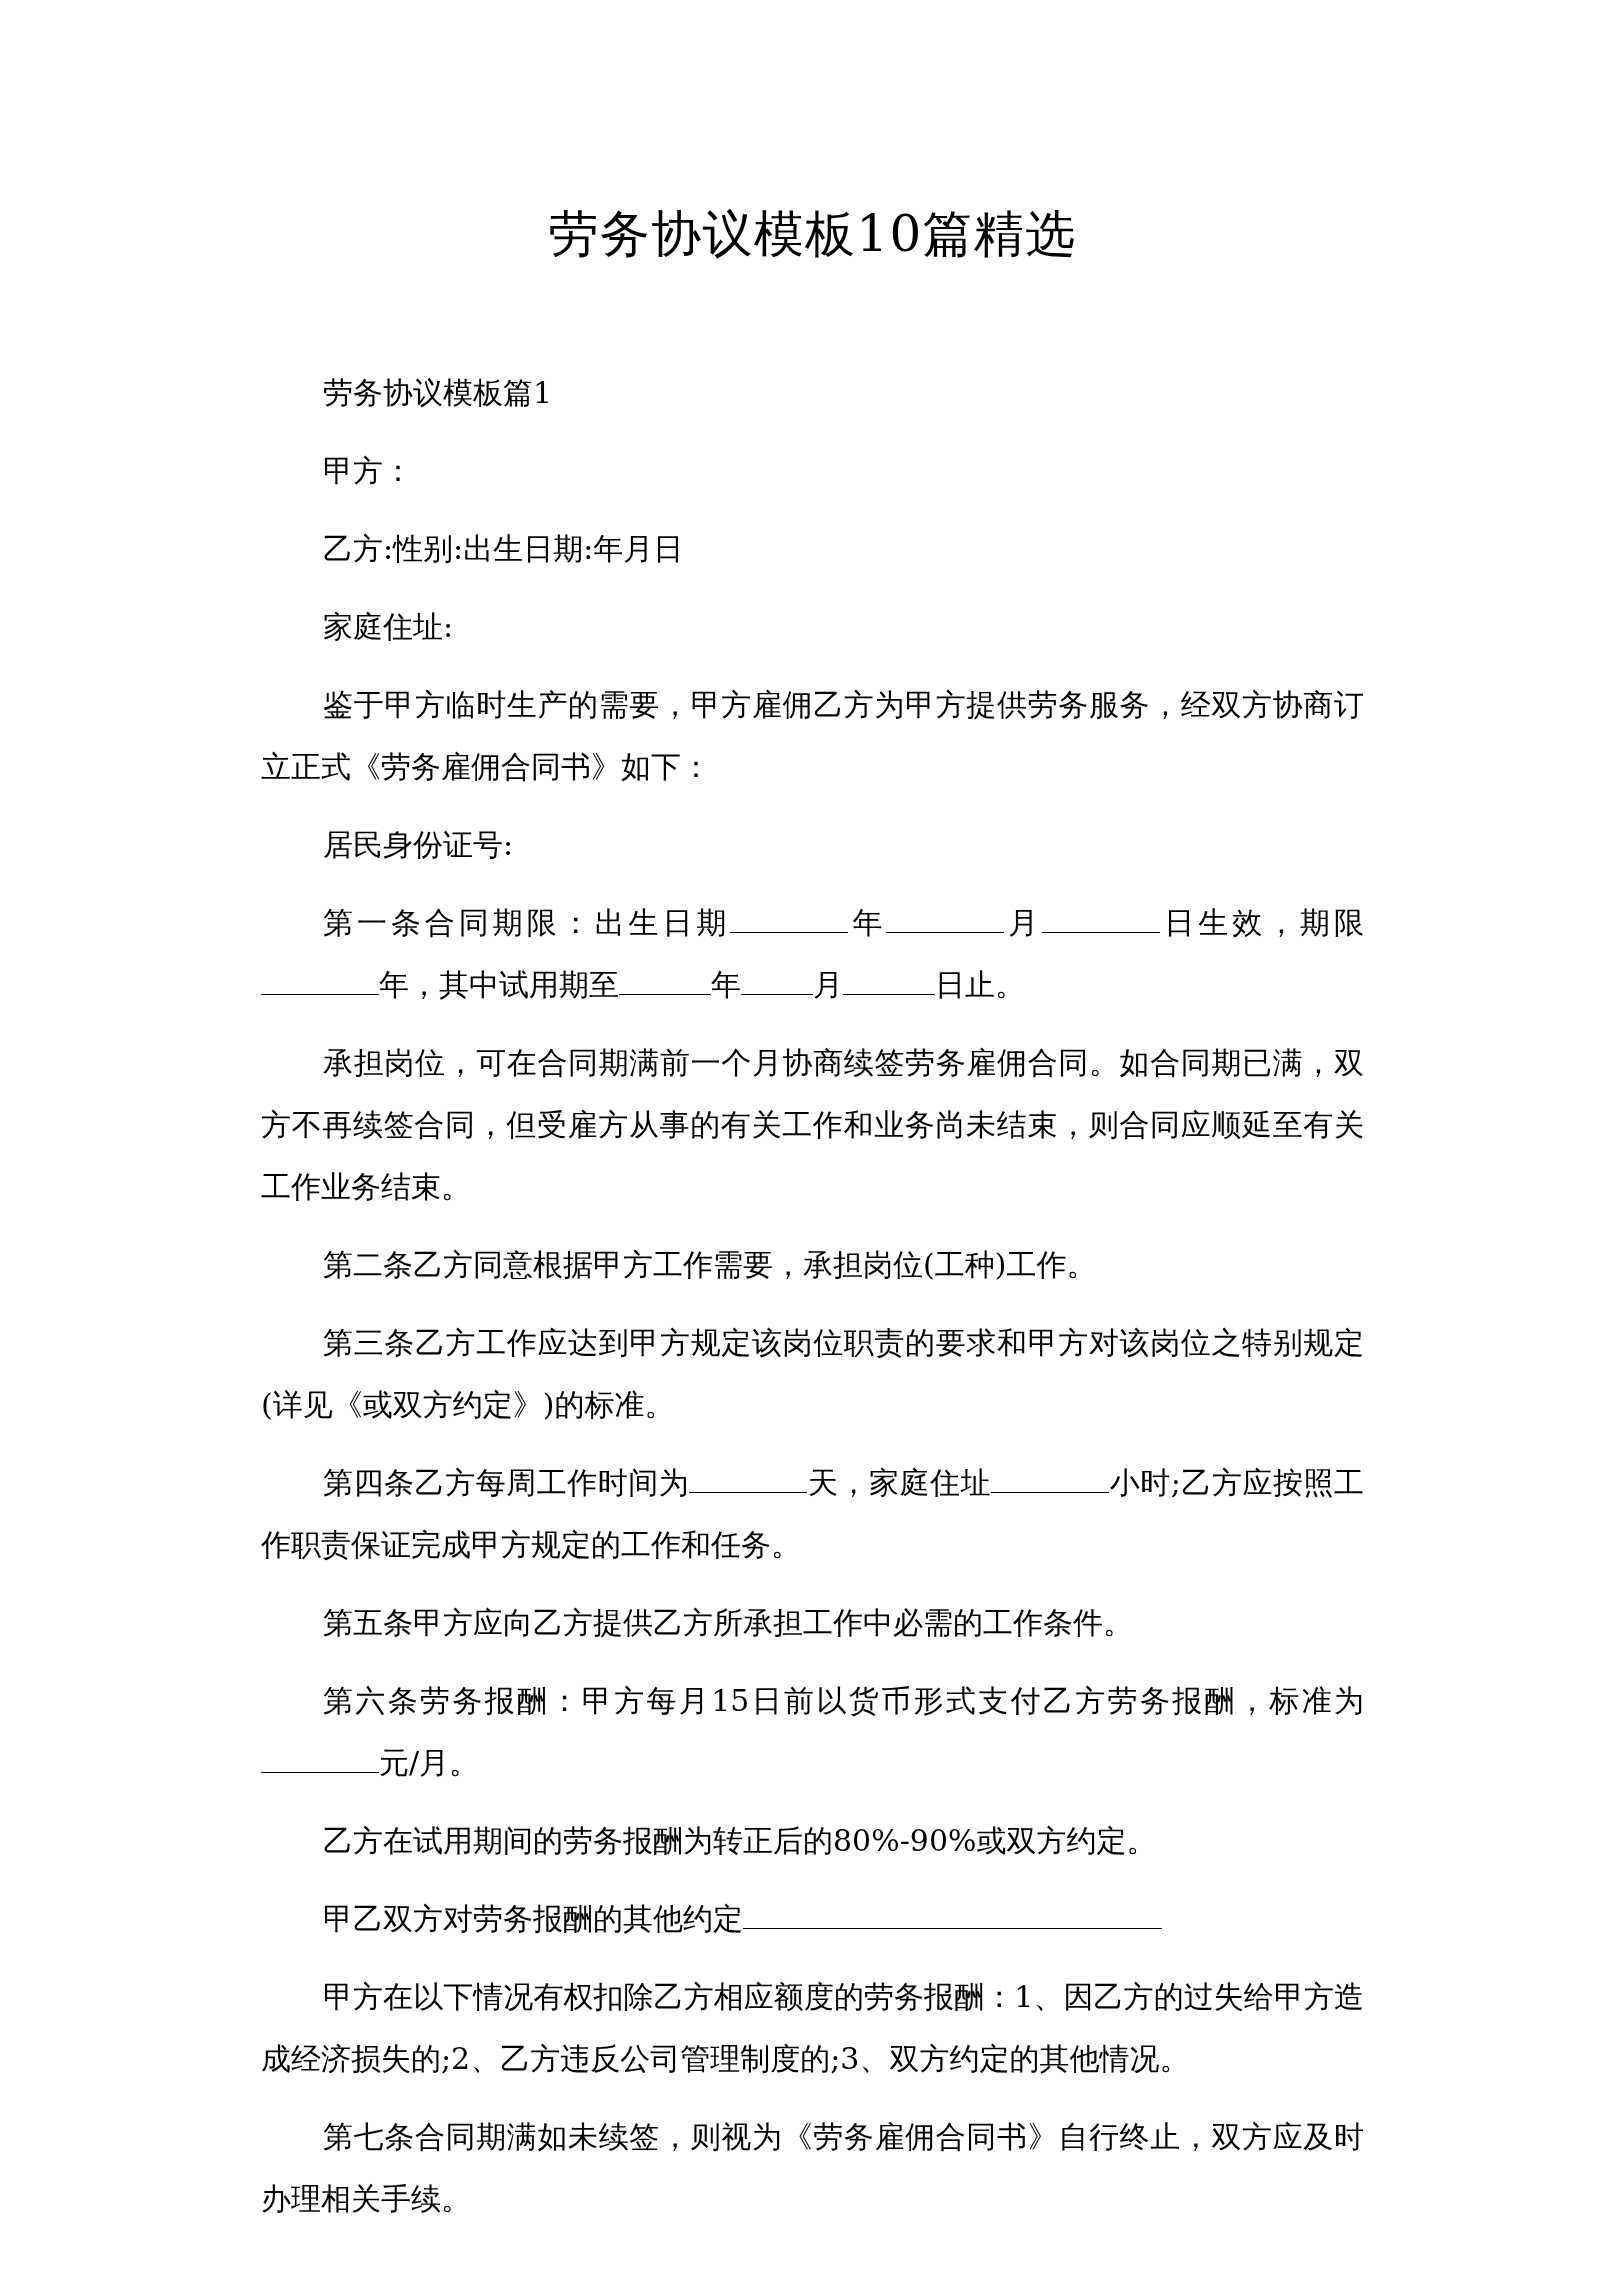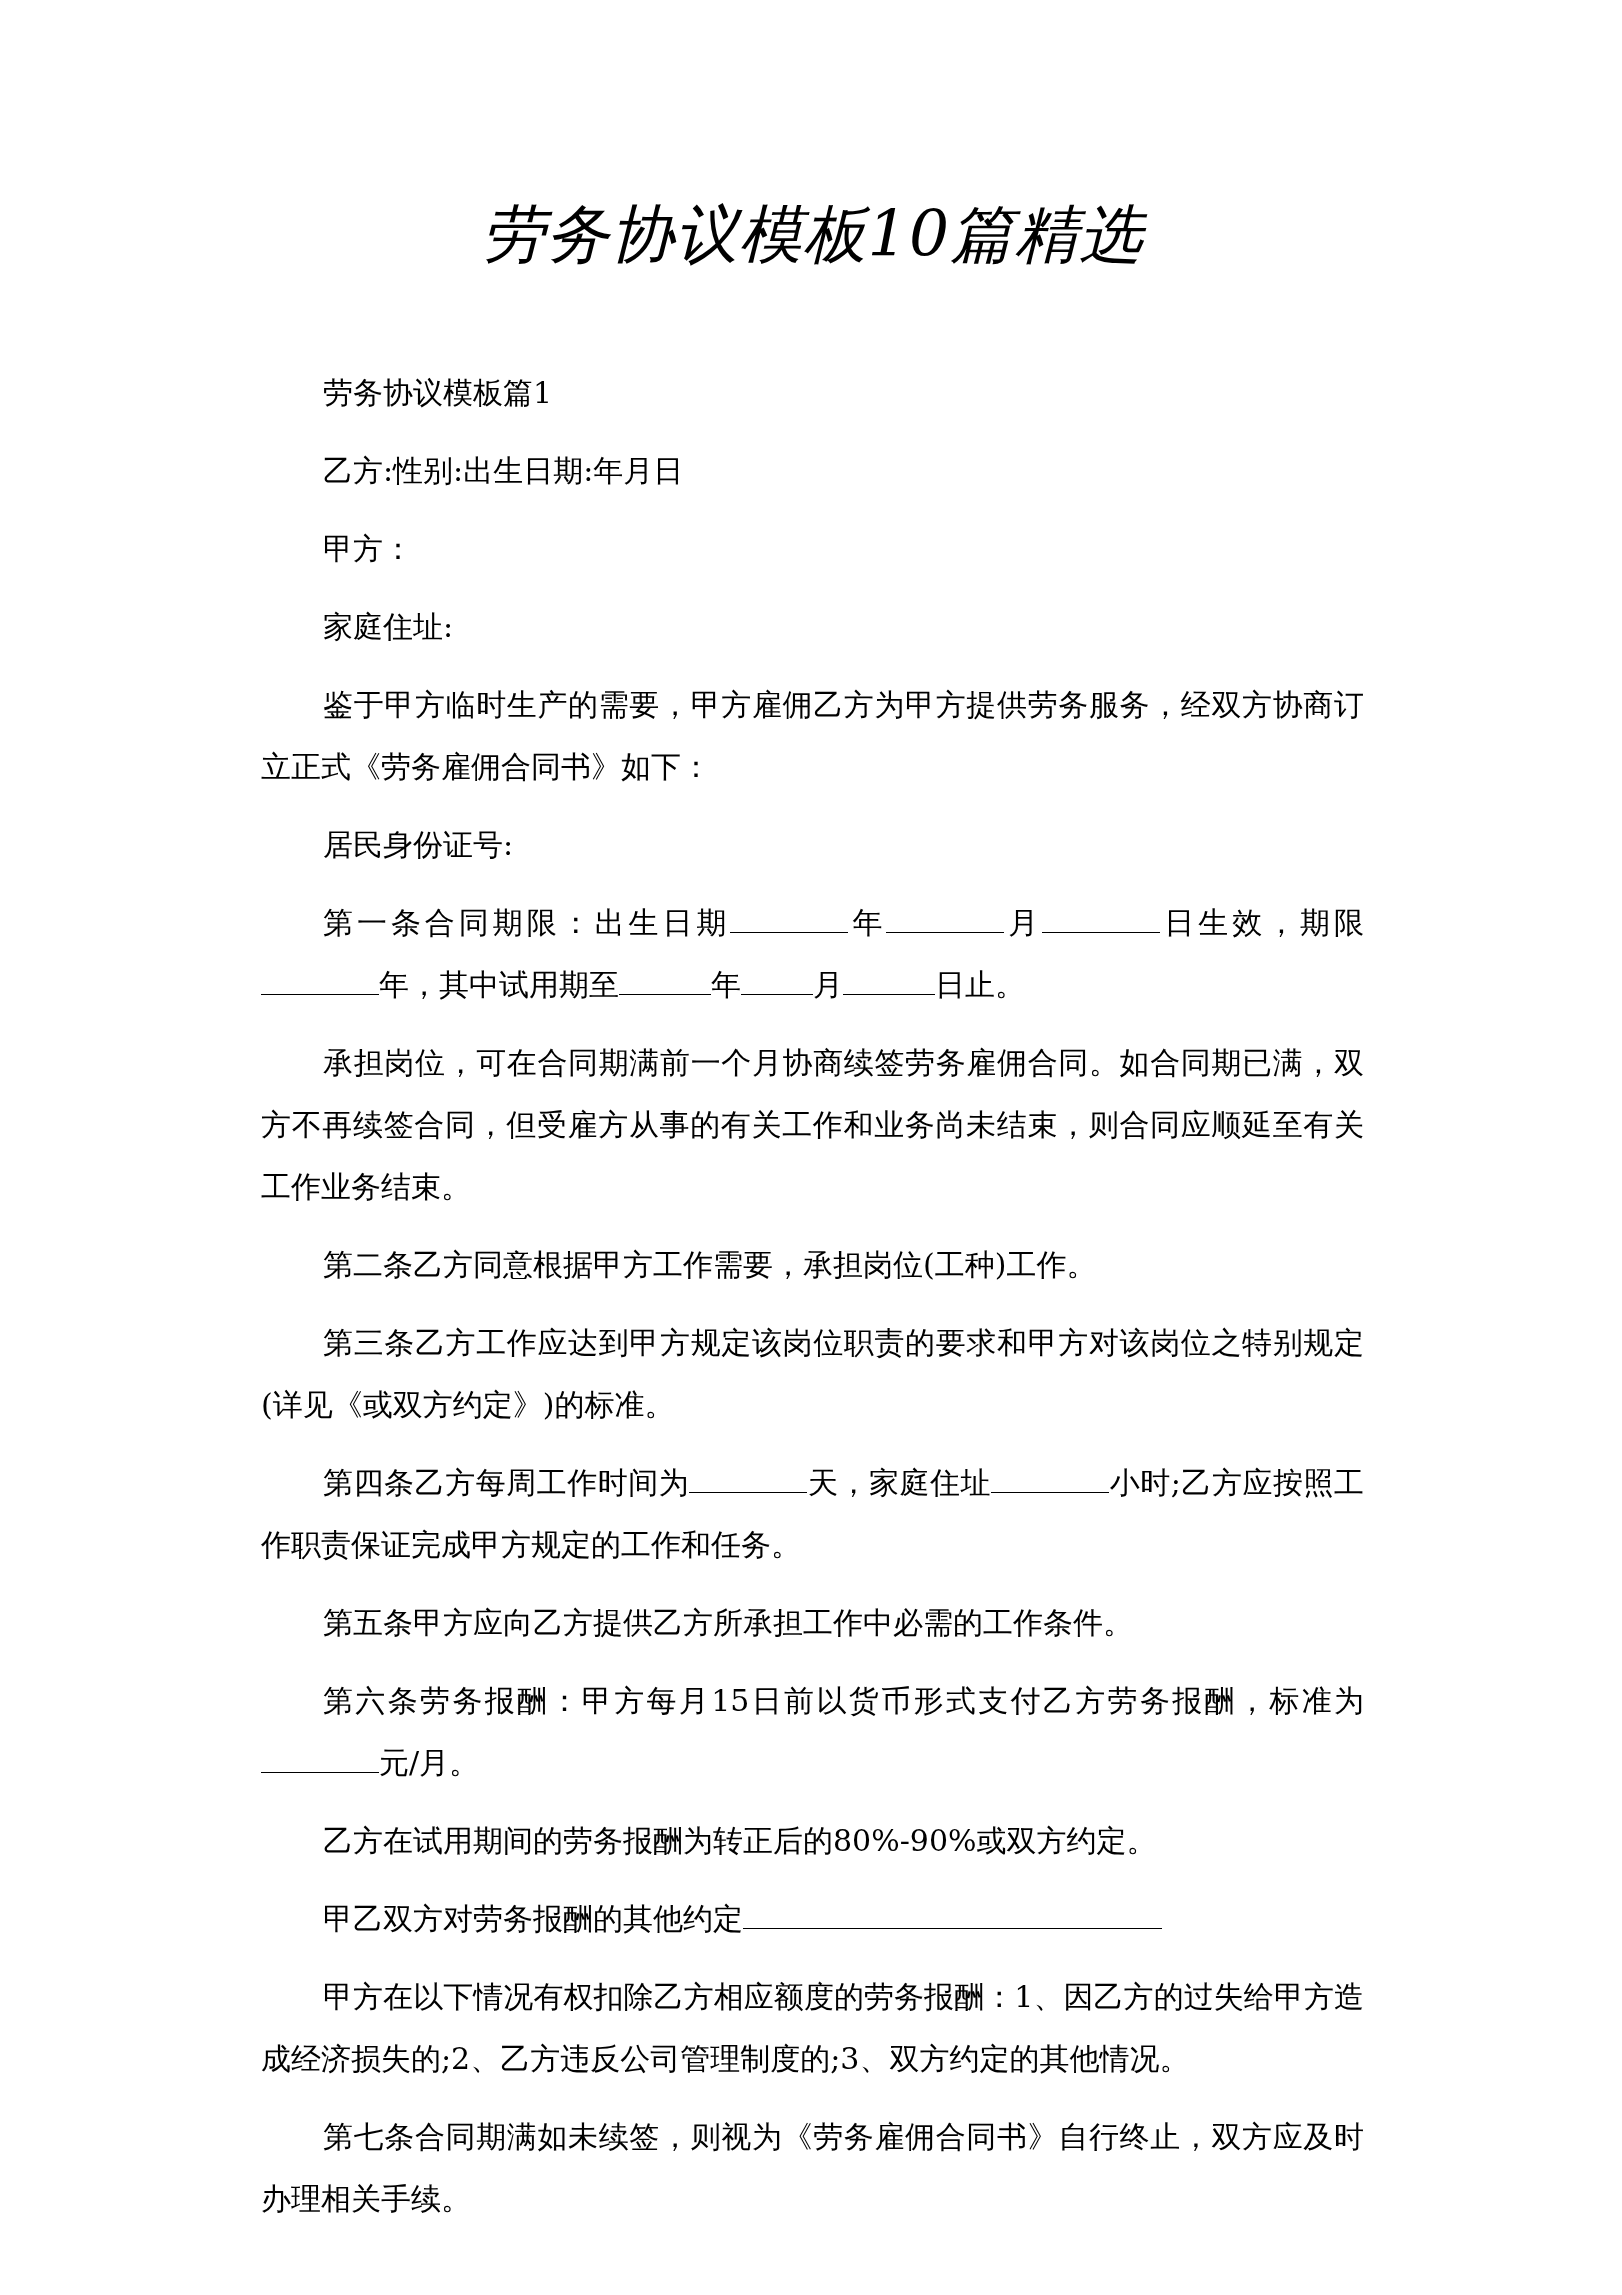--- a/index.html
+++ b/index.html
@@ -20,26 +20,25 @@
       left: 245px;
       top: 0;
       width: 1135px;
     }
     .doc-title {
       position: absolute;
       top: 195px;
       left: 0;
       width: 1135px;
       text-align: center;
-      font-size: 63px;
+      font-size: 50px;
       line-height: 79px;
       letter-spacing: 1.3px;
       margin: 0;
       font-weight: normal;
-      font-style: italic;
     }
     .doc-body {
       position: absolute;
       top: 346px;
       left: 0;
       width: 1135px;
       font-size: 30px;
       line-height: 62px;
     }
     .para {
@@ -62,22 +61,22 @@
     .b-xlong { width: 419px; }
   </style>
 </head>
 <body>
 
 <div class="page">
   <h1 class="doc-title">劳务协议模板10篇精选</h1>
 
   <div class="doc-body">
     <p class="para">劳务协议模板篇1</p>
+    <p class="para">甲方：</p>
     <p class="para">乙方:性别:出生日期:年月日</p>
-    <p class="para">甲方：</p>
     <p class="para">家庭住址:</p>
     <p class="para">鉴于甲方临时生产的需要，甲方雇佣乙方为甲方提供劳务服务，经双方协商订立正式《劳务雇佣合同书》如下：</p>
     <p class="para">居民身份证号:</p>
 
     <p class="para"><span>第一条合同期限：出生日期</span><span class="blank b-long"></span><span>年</span><span class="blank b-long"></span><span>月</span><span class="blank b-long"></span><span>日生效，期限</span><span class="blank b-long"></span><span>年，其中试用期至</span><span class="blank b-med"></span><span>年</span><span class="blank b-short"></span><span>月</span><span class="blank b-med"></span><span>日止。</span></p>
 
     <p class="para">承担岗位，可在合同期满前一个月协商续签劳务雇佣合同。如合同期已满，双方不再续签合同，但受雇方从事的有关工作和业务尚未结束，则合同应顺延至有关工作业务结束。</p>
     <p class="para">第二条乙方同意根据甲方工作需要，承担岗位(工种)工作。</p>
     <p class="para">第三条乙方工作应达到甲方规定该岗位职责的要求和甲方对该岗位之特别规定(详见《或双方约定》)的标准。</p>
 

